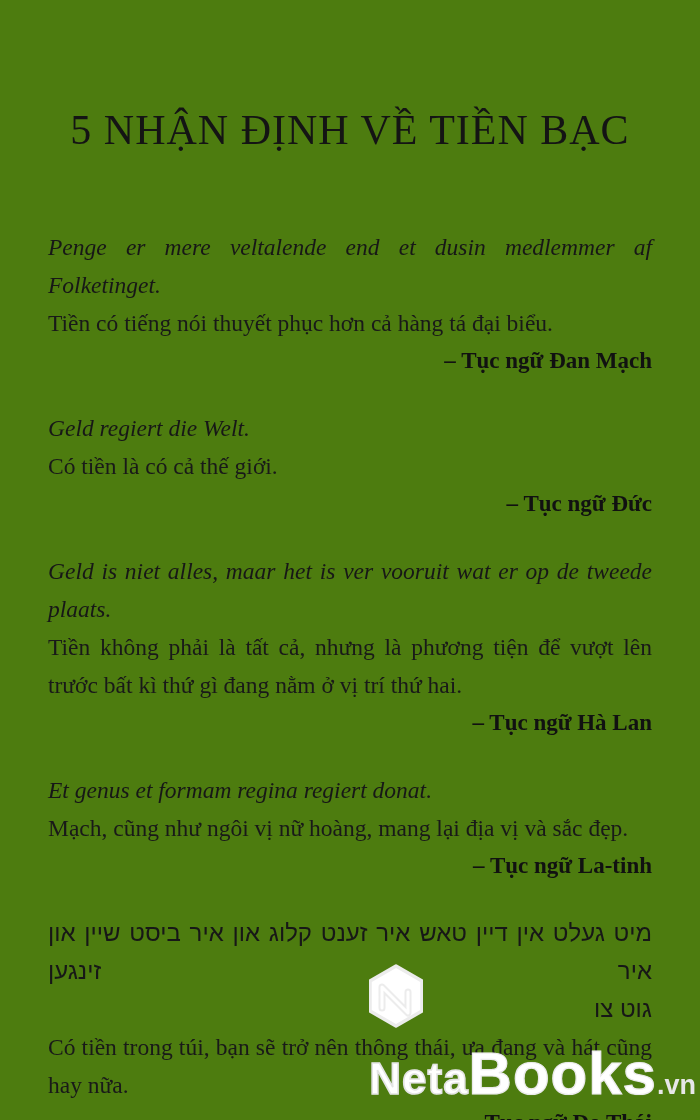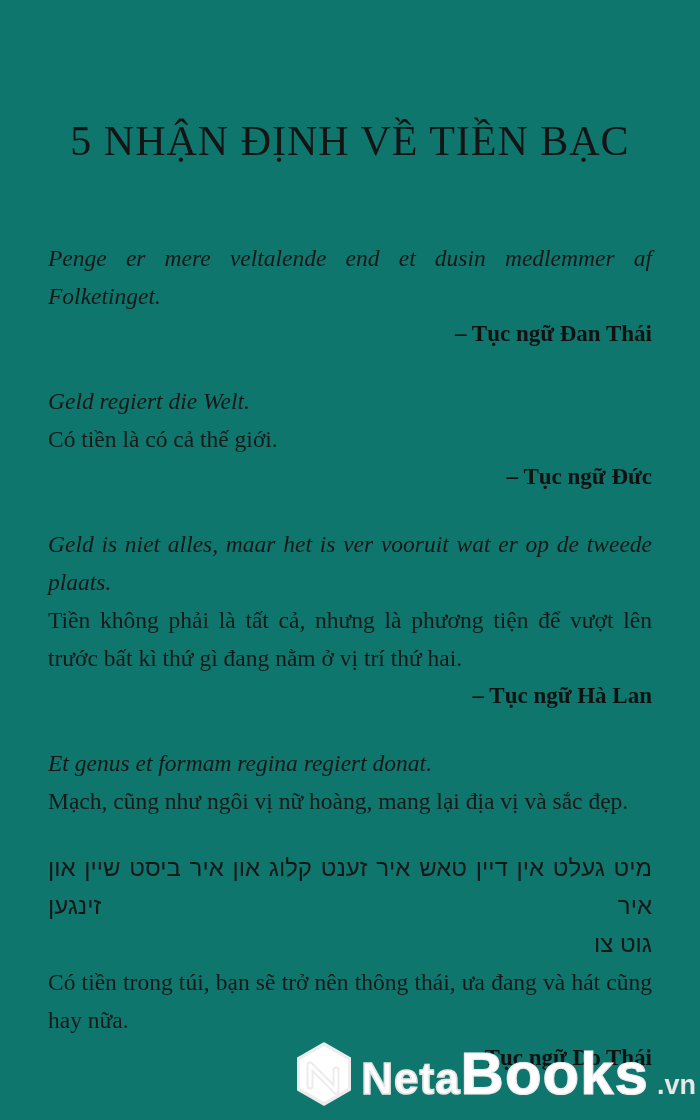--- a/index.html
+++ b/index.html
@@ -1,23 +1,23 @@
 <!DOCTYPE html>
 <html><head>
 <meta charset="utf-8">
 <style>
   html,body{margin:0;padding:0;background:#ffffff;}
   .page{
     position:relative;
     width:700px;height:1120px;
     margin:0 auto;
-    background:#0f766e;
+    background:#4d7c0f;
     overflow:hidden;
     box-sizing:border-box;
-    padding:15px 48px;
+    padding:4px 48px;
     color:#161616;
     font-family:"Liberation Serif","DejaVu Serif",serif;
   }
   .chapter-title{
     margin:100px 0 72px 0;
     font-size:42px;
     line-height:52px;
     letter-spacing:1px;
     text-align:center;
     font-weight:400;
@@ -55,23 +55,23 @@
     text-align:right;
     font-weight:700;
     font-size:23px;
     color:#111111;
   }
   .watermark{
     position:absolute;
     right:4px;
     bottom:12px;
     display:flex;
-    align-items:center;
     gap:10px;
     user-select:none;
+    flex-direction:column;
   }
   .wm-logo{display:block;}
   .wm-text{
     font-family:"Liberation Sans","DejaVu Sans",sans-serif;
     white-space:nowrap;
     display:flex;
     align-items:baseline;
   }
   .wm-neta{
     font-size:44px;
@@ -86,50 +86,52 @@
     font-weight:700;
     color:#ffffff;
     -webkit-text-stroke:1.2px #eaeaea;
     text-shadow:0 0 1px #efefef;
     letter-spacing:1px;
   }
   .wm-tld{
     font-size:27px;
     font-weight:600;
     color:#e7e7e7;
-    margin-left:8px;
+    margin-left:0;
   }
 </style>
 </head>
 <body>
 
 <div class="page">
 
   <h1 class="chapter-title">5 NHẬN ĐỊNH VỀ TIỀN BẠC</h1>
 
   <section class="quote-block">
     <div class="quote-original">Penge er mere veltalende end et dusin medlemmer af Folketinget.</div>
-    <div class="quote-attribution">– Tục ngữ Đan Thái</div>
+    <div class="quote-translation">Tiền có tiếng nói thuyết phục hơn cả hàng tá đại biểu.</div>
+    <div class="quote-attribution">– Tục ngữ Đan Mạch</div>
   </section>
 
   <section class="quote-block">
     <div class="quote-original">Geld regiert die Welt.</div>
     <div class="quote-translation">Có tiền là có cả thế giới.</div>
     <div class="quote-attribution">– Tục ngữ Đức</div>
   </section>
 
   <section class="quote-block">
     <div class="quote-original">Geld is niet alles, maar het is ver vooruit wat er op de tweede plaats.</div>
     <div class="quote-translation">Tiền không phải là tất cả, nhưng là phương tiện để vượt lên trước bất kì thứ gì đang nằm ở vị trí thứ hai.</div>
     <div class="quote-attribution">– Tục ngữ Hà Lan</div>
   </section>
 
   <section class="quote-block">
     <div class="quote-original">Et genus et formam regina regiert donat.</div>
     <div class="quote-translation">Mạch, cũng như ngôi vị nữ hoàng, mang lại địa vị và sắc đẹp.</div>
+    <div class="quote-attribution">– Tục ngữ La-tinh</div>
   </section>
 
   <section class="quote-block">
     <div class="quote-original-heb heb-l1" dir="rtl" lang="yi">מיט געלט אין דיין טאש איר זענט קלוג און איר ביסט שיין און איר זינגען</div>
     <div class="quote-original-heb heb-l2" dir="rtl" lang="yi">גוט צו</div>
     <div class="quote-translation">Có tiền trong túi, bạn sẽ trở nên thông thái, ưa đang và hát cũng hay nữa.</div>
     <div class="quote-attribution">– Tục ngữ Do Thái</div>
   </section>
 
   <div class="watermark">

